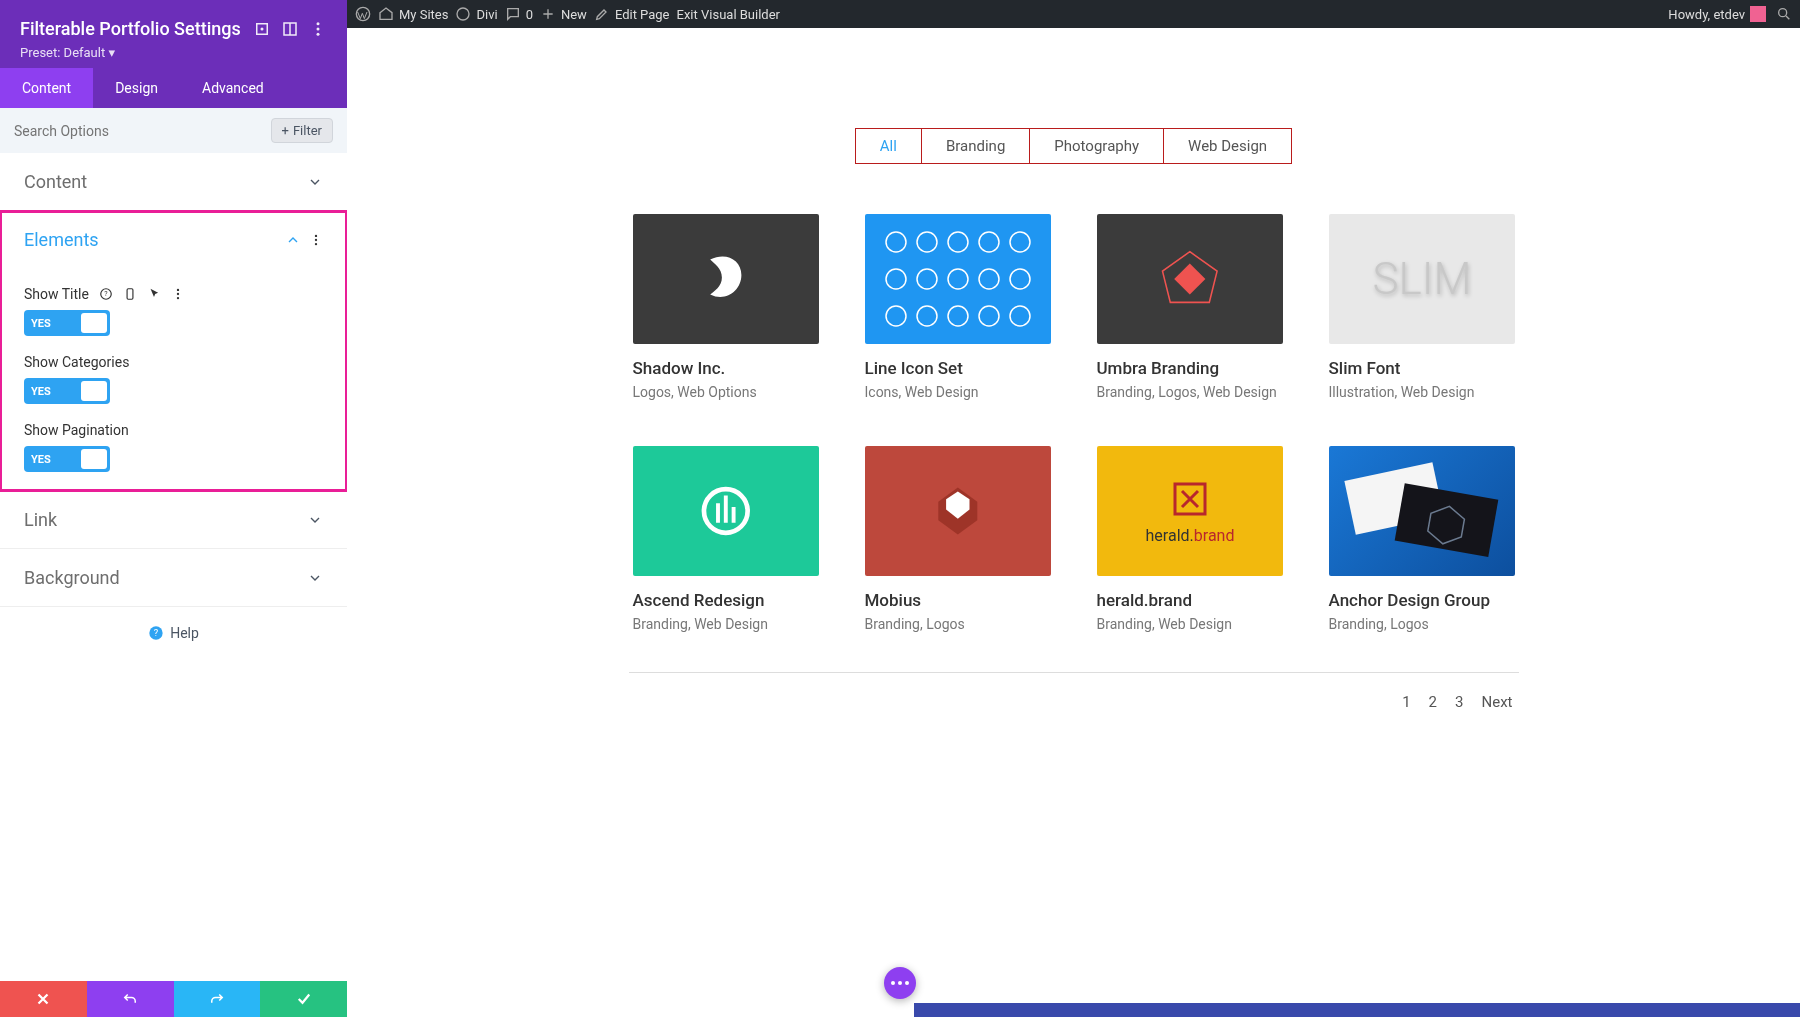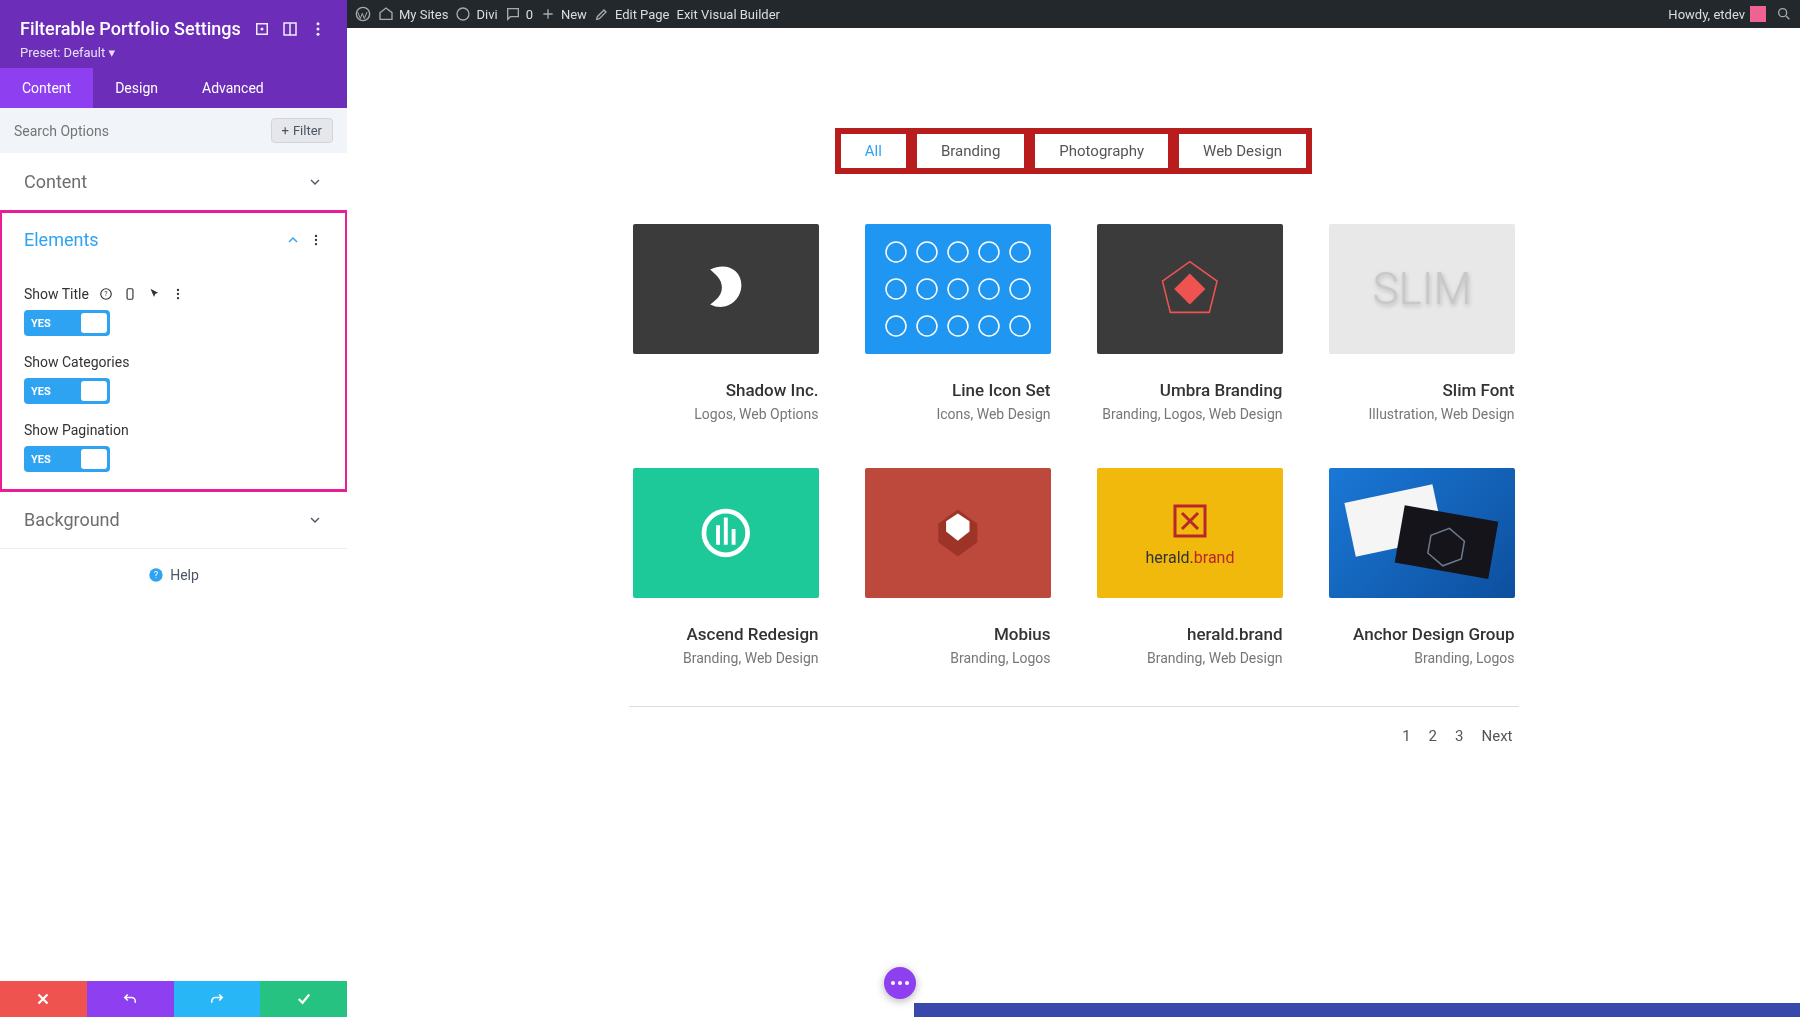--- a/index.html
+++ b/index.html
@@ -48,28 +48,28 @@
 .help-ico{width:16px;height:16px;fill:#2ea3f2}
 
 .panel-ft{display:flex;height:36px;margin-top:auto}
 .ft-btn{flex:1;display:flex;align-items:center;justify-content:center;cursor:pointer}
 .ft-red{background:#ef5350}.ft-purple{background:#8e3ff0}.ft-blue{background:#29b6f6}.ft-green{background:#26c281}
 .ft-btn svg{width:18px;height:18px;fill:#fff}
 
 
 .preview{position:absolute;top:28px;left:347px;right:0;bottom:0;background:#fff;overflow:auto;padding-top:100px}
 .filters{display:flex;justify-content:center;gap:0;margin-bottom:50px}
-.filter-tab{border:6px solid #b91c1c;padding:8px 24px;font-size:15px;color:#555;cursor:pointer;margin-left:-1px}
+.filter-tab{border:1px solid #b91c1c;padding:8px 24px;font-size:15px;color:#555;cursor:pointer;margin-left:-1px}
 .filter-tab:first-child{margin-left:0}
 .filter-tab.active{color:#2ea3f2}
 
 .grid{display:grid;grid-template-columns:repeat(4,186px);gap:46px;justify-content:center;padding:0 40px}
-.card{text-align:right}
+.card{text-align:left}
 .thumb{width:186px;height:130px;border-radius:2px;display:flex;align-items:center;justify-content:center;position:relative;overflow:hidden}
-.card h4{font-size:17px;color:#333;margin-top:26px;font-weight:500}
+.card h4{font-size:17px;color:#333;margin-top:14px;font-weight:500}
 .card p{font-size:14px;color:#777;margin-top:6px}
 
 .t-dark{background:#3b3b3b}
 .t-blue{background:#1f96f2}
 .t-grey{background:#e8e8e8}
 .t-teal{background:#1dc999}
 .t-red2{background:#bd483c}
 .t-yellow{background:#f2b90d}
 .t-cards{background:linear-gradient(135deg,#1a78d6,#0d4f9e)}
 
@@ -236,20 +236,28 @@
             </div>
           <div class="toggle">
               <span>YES</span>
             </div>
         </div>
       </div>
     </div>
 
     <div class="sec">
       <div class="sec-hd">
+          <span class="sec-title">Link</span>
+          <svg class="chev" viewBox="0 0 24 24">
+            <path d="M6 9l6 6 6-6" fill="none" stroke="#4b5563" stroke-width="2"></path>
+          </svg>
+        </div>
+    </div>
+    <div class="sec">
+      <div class="sec-hd">
           <span class="sec-title">Background</span>
           <svg class="chev" viewBox="0 0 24 24">
             <path d="M6 9l6 6 6-6" fill="none" stroke="#4b5563" stroke-width="2"></path>
           </svg>
         </div>
     </div>
 
     <div class="help-row">
       <svg class="help-ico" viewBox="0 0 24 24">
           <circle cx="12" cy="12" r="10" fill="#2ea3f2"></circle>

